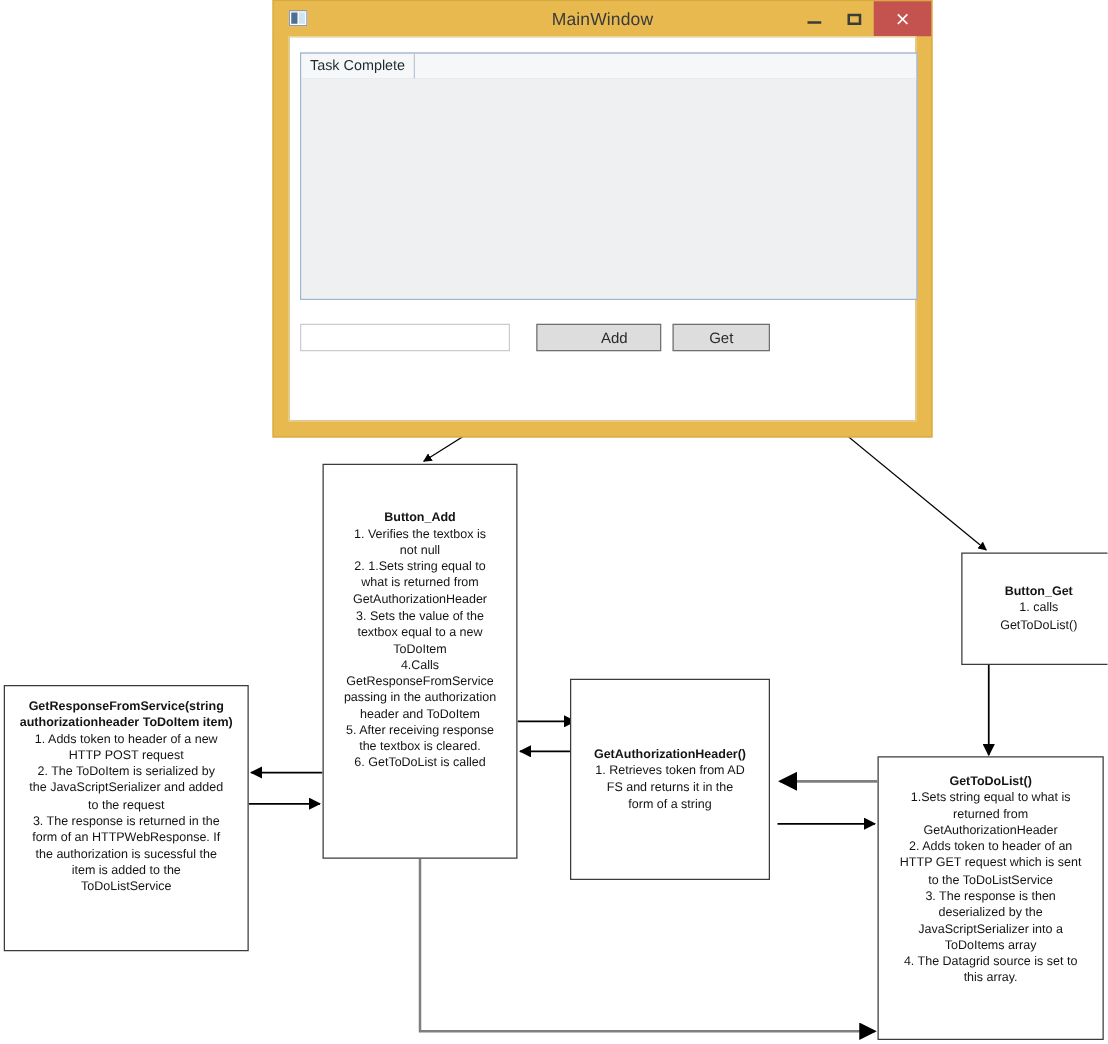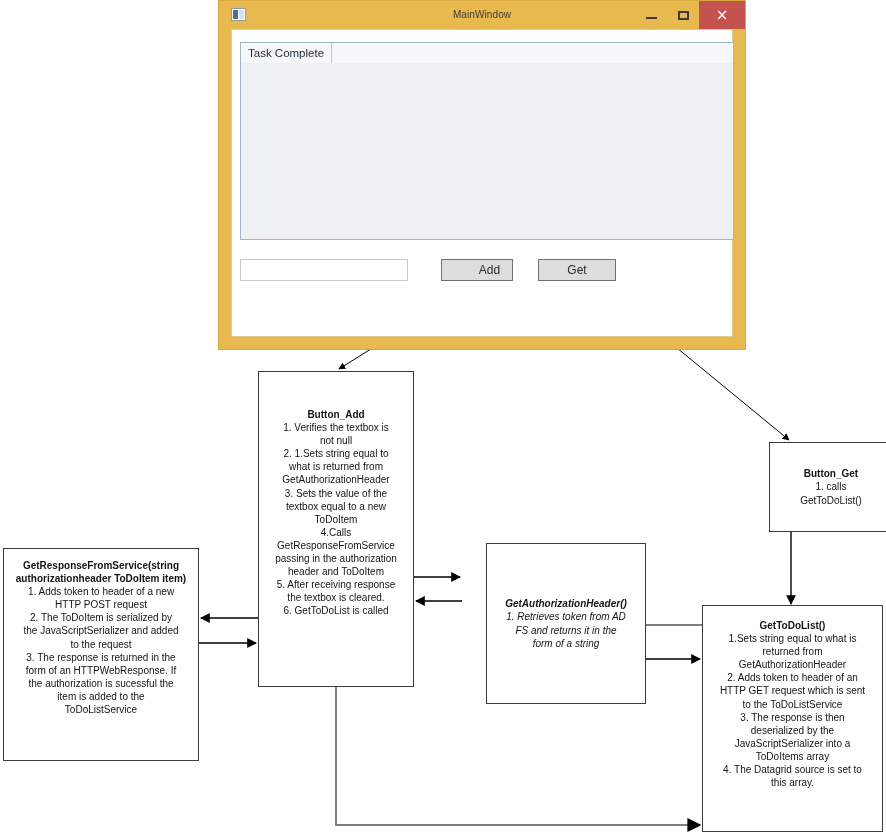--- a/index.html
+++ b/index.html
@@ -66,21 +66,21 @@
   .win-icon::after {
     content: "";
     position: absolute;
     left: 7px; top: 1px;
     width: 5px; height: 9px;
     background: #cfe3f0;
   }
   .win-title {
     width: 100%;
     text-align: center;
-    font-size: 10px;
+    font-size: 14px;
     color: #3b3b3b;
     line-height: 28px;
     letter-spacing: 0.1px;
   }
   .win-buttons {
     position: absolute;
     right: 0; top: 0;
     height: 28px;
     display: flex;
   }
@@ -171,21 +171,21 @@
     background: #dddddd;
     border: 1px solid #707070;
     box-sizing: border-box;
     font-size: 12px;
     color: #2b2b2b;
     display: flex;
     align-items: center;
     justify-content: center;
     line-height: 20px;
   }
-  #btn-add { left: 209px; width: 72px; padding-left: 25px; }
+  #btn-add { left: 197px; width: 100px; padding-left: 25px; }
   #btn-get { left: 306px; width: 78px; }
 
   
   .flow-box {
     position: absolute;
     background: #ffffff;
     border: 1px solid #3b3b3b;
     box-sizing: border-box;
     text-align: center;
     font-size: 10px;
@@ -205,21 +205,21 @@
   .box-inner {
     display: flex;
     flex-direction: column;
     justify-content: center;
     height: 100%;
   }
 
   #box-button-add        { left: 258px; top: 371px;  width: 156px; height: 316px; }
   #box-button-get        { left: 729px; top: 442px;  width: 124px; height: 90px; margin-left: 40px;  }
   #box-get-response      { left: 3px;   top: 548px;  width: 196px; height: 213px; }
-  #box-get-auth-header   { left: 486px; top: 543px;  width: 160px; height: 161px; font-style: italic; }
+  #box-get-auth-header   { left: 456px; top: 543px;  width: 160px; height: 161px; }
   #box-get-todo-list     { left: 702px; top: 605px;  width: 181px; height: 227px; }
 
   #box-button-add .box-inner   { justify-content: flex-start; padding-top: 32px; }
   #box-get-todo-list .box-inner{ justify-content: flex-start; padding-top: 9px; }
   #box-get-response .box-inner { justify-content: flex-start; padding-top: 6px; }
 </style>
 </head>
 <body>
 
 <svg id="connectors" viewBox="0 0 886 835" xmlns="http://www.w3.org/2000/svg">

